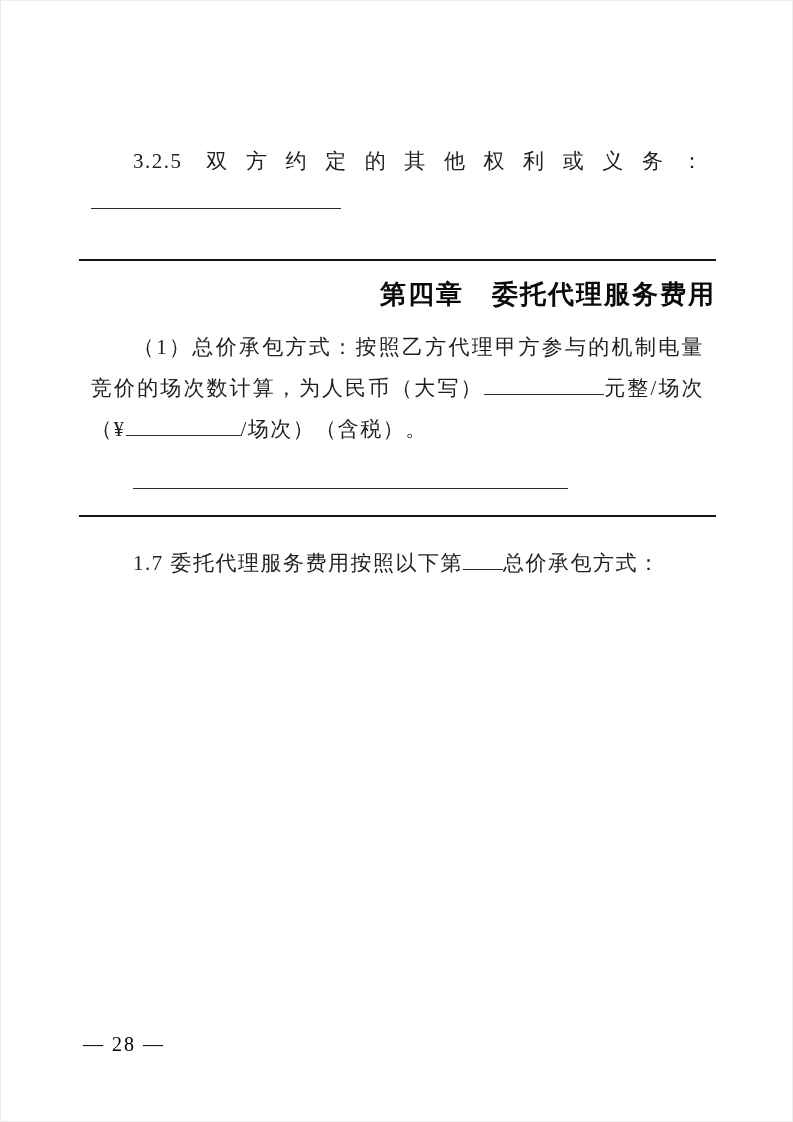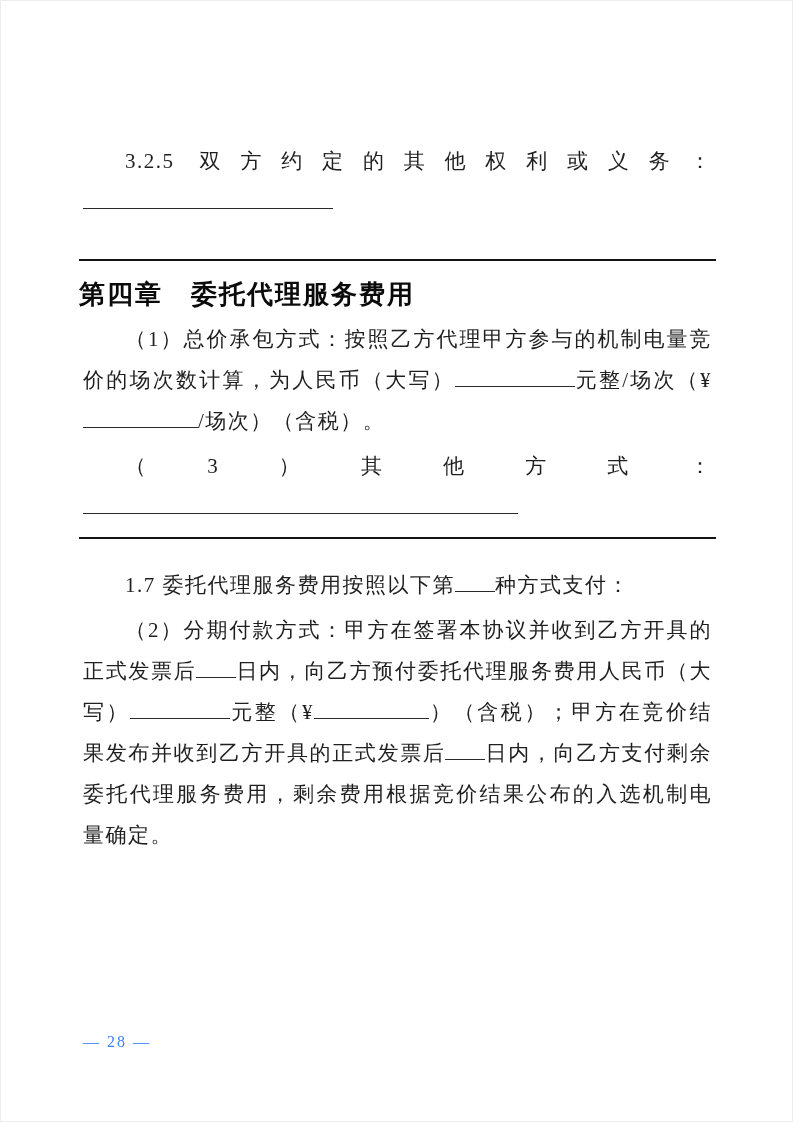--- a/index.html
+++ b/index.html
@@ -18,38 +18,38 @@
     position:absolute;
     left:78px;
     width:637px;
     top:0;
   }
   .para{
     font-size:21px;
     line-height:41px;
     letter-spacing:1.5px;
     text-align:justify;
-    margin:4px;
+    margin:12px;
     font-family:Liberation Serif, serif;
   }
   .indent{text-indent:42px;}
   .first-para{margin-top:140px;}
   .rule{
     border:none;
     border-top:2px solid #141414;
     margin:36px 0 0 0;
     height:0;
   }
   .rule2{margin-top:9px;border-top-width:2px;}
   .chapter{
     margin:14px 0 0 0;
     font-size:26px;
     line-height:40px;
     font-weight:bold;
-    text-align:left;
+    text-align:right;
     color:#0a0a0a;
     letter-spacing:2px;
   }
   .mt22{margin-top:22px;}
   .mt26{margin-top:26px;}
   .blank{
     display:inline-block;
     border-bottom:1.5px solid #2a2a2a;
     height:20px;
     vertical-align:baseline;
@@ -58,46 +58,45 @@
   .b45{width:45px;}
   .b100{width:100px;}
   .b115{width:115px;}
   .b120{width:120px;}
   .b250{width:250px;}
   .b435{width:435px;}
   .footer{
     position:absolute;
     left:82px;
     top:1032px;
-    font-size:16px;
+    font-size:20px;
     letter-spacing:2px;
-    color:#3b82f6;
+    color:#000000;
   }
 </style>
 </head>
 <body>
 
 <div class="page">
   <div class="content">
 
     <p class="para indent first-para"><span>3.2.5 双方约定的其他权利或义务：</span><span class="blank b250"></span></p>
 
     <hr class="rule">
 
     <h1 class="chapter">第四章　委托代理服务费用</h1>
 
 
     <p class="para indent"><span>（1）总价承包方式：按照乙方代理甲方参与的机制电量竞价的场次数计算，为人民币（大写）</span><span class="blank b120"></span><span>元整/场次（¥</span><span class="blank b115"></span><span>/场次）（含税）。</span></p>
 
 
-    <p class="para indent"><span>（3）其他方式：</span><span class="blank b435"></span></p>
+    <p class="para indent"><span class="blank b435"></span></p>
 
     <hr class="rule rule2">
 
-    <p class="para indent mt26"><span>1.7 委托代理服务费用按照以下第</span><span class="blank b40"></span><span>种方式支付：</span></p>
+    <p class="para indent mt26"><span>1.7 委托代理服务费用按照以下第</span><span class="blank b40"></span><span>总价承包方式：</span></p>
 
 
-    <p class="para indent"><span>（2）分期付款方式：甲方在签署本协议并收到乙方开具的正式发票后</span><span class="blank b40"></span><span>日内，向乙方预付委托代理服务费用人民币（大写）</span><span class="blank b100"></span><span>元整（¥</span><span class="blank b115"></span><span>）（含税）；甲方在竞价结果发布并收到乙方开具的正式发票后</span><span class="blank b40"></span><span>日内，向乙方支付剩余委托代理服务费用，剩余费用根据竞价结果公布的入选机制电量确定。</span></p>
 
   </div>
 
   <div class="footer">— 28 —</div>
 </div>
 
 </body></html>

